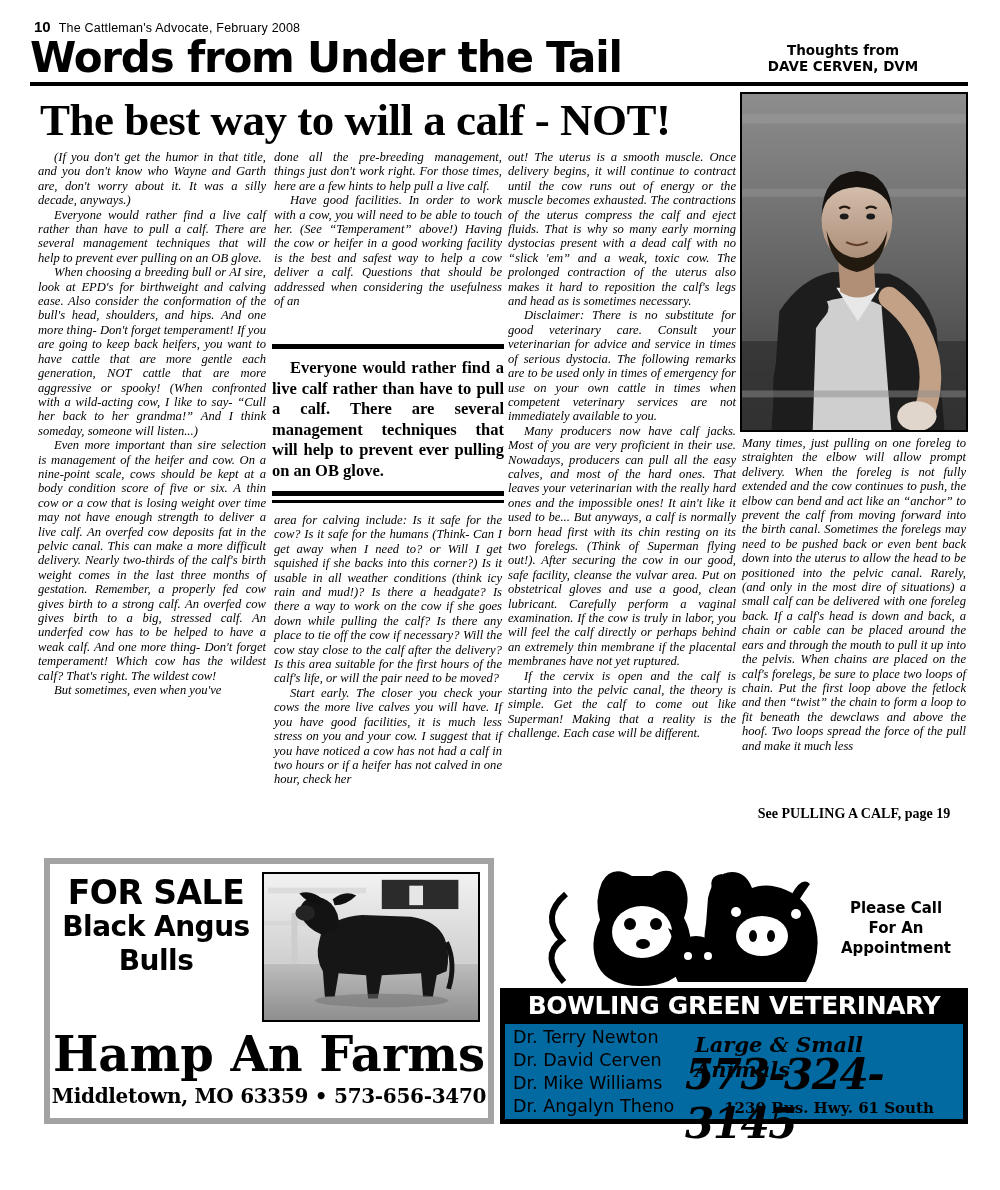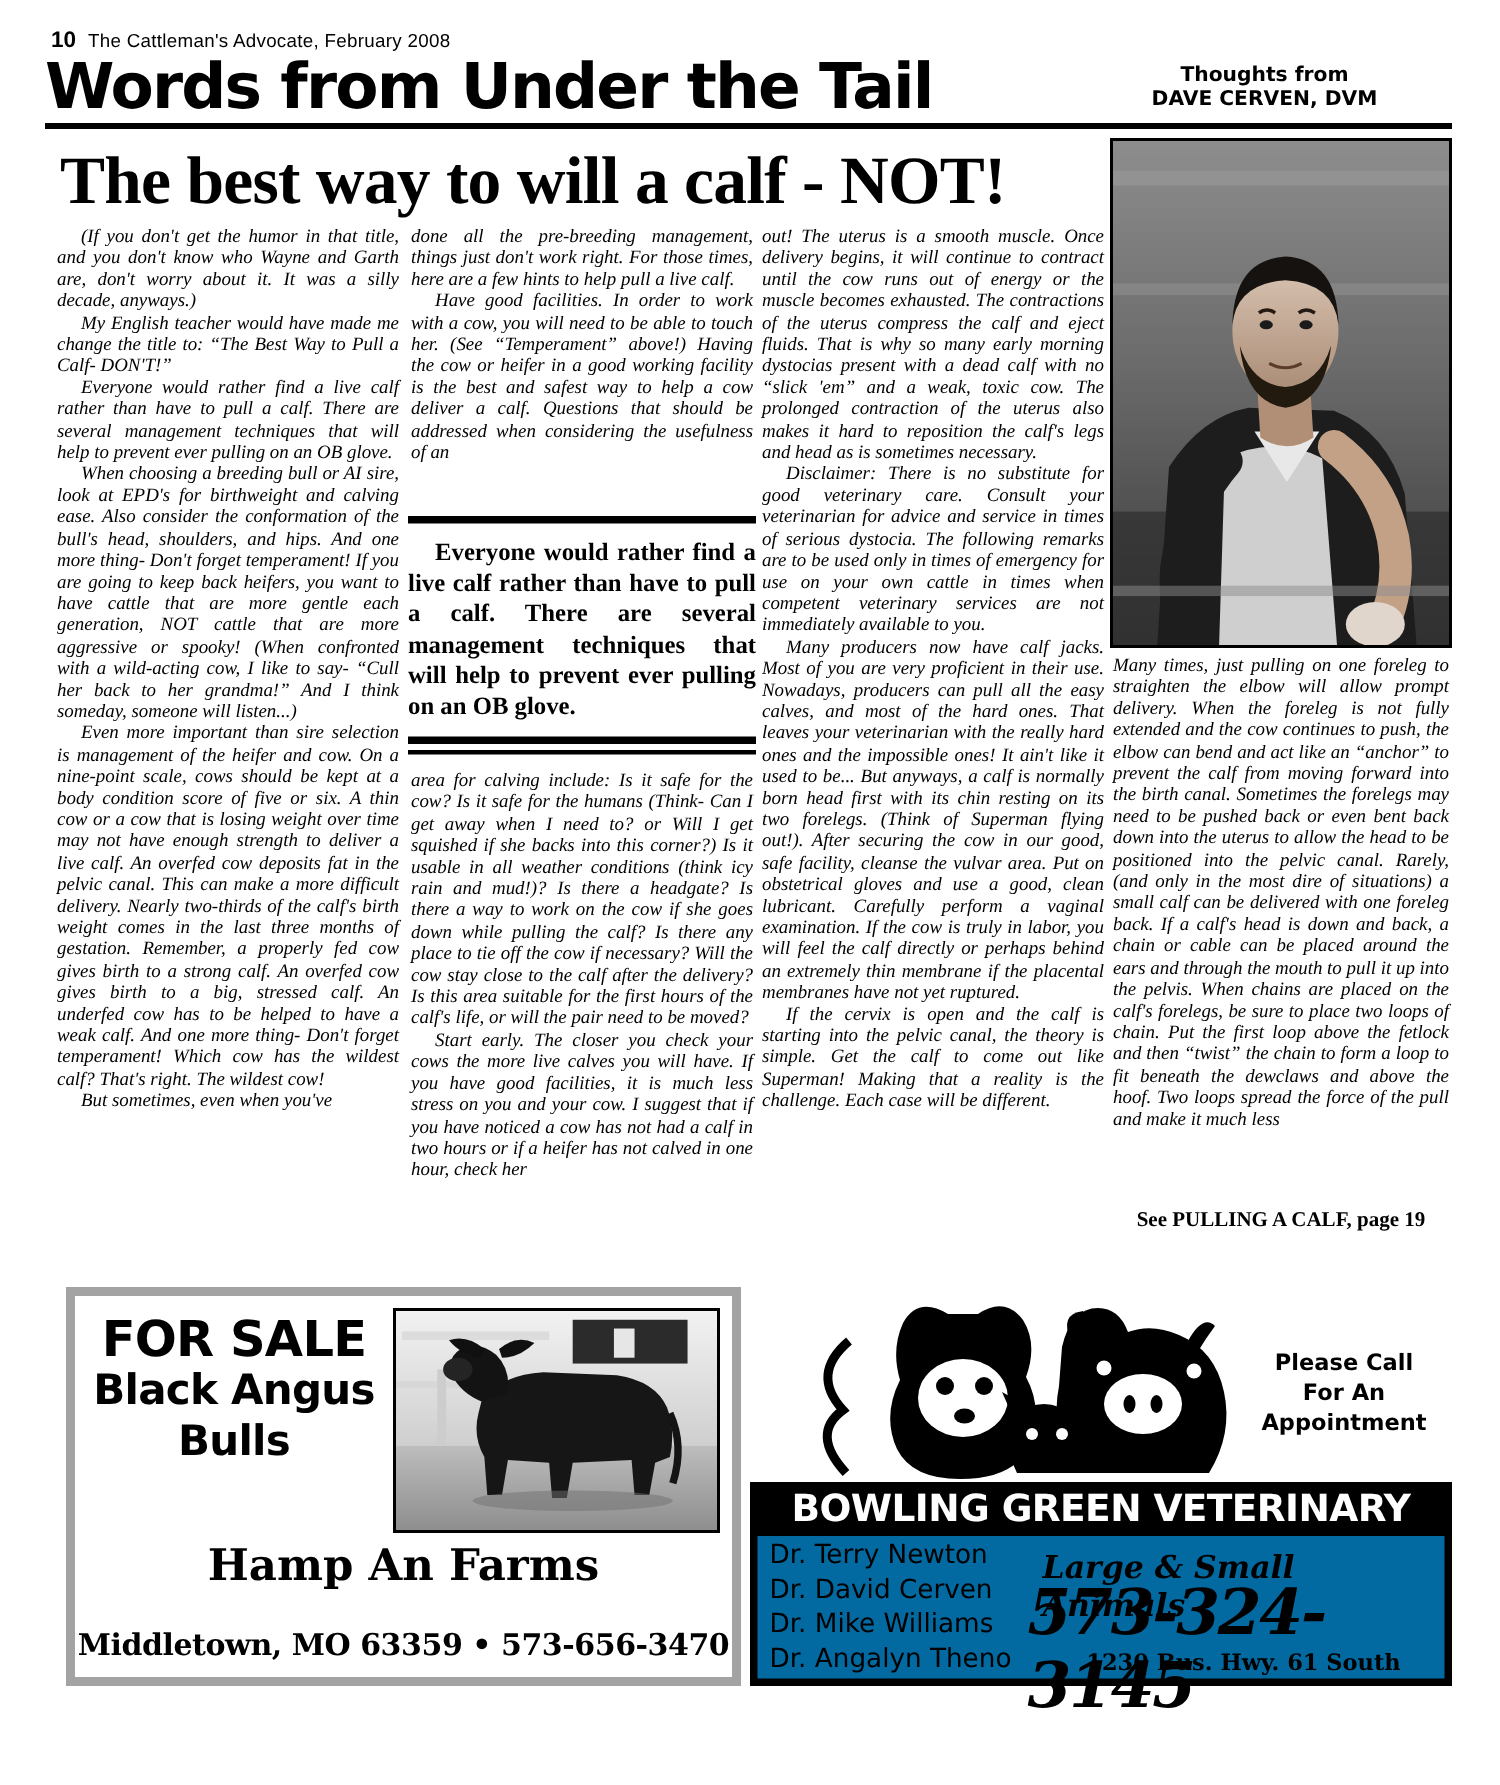--- a/index.html
+++ b/index.html
@@ -183,21 +183,21 @@
     box-sizing: border-box;
     overflow: hidden;
   }
   .ad-hamp .bullpic svg { display:block; width:100%; height:100%; }
   .ad-hamp .farmname {
     position: absolute;
     left: 0; right: 0; top: 162px;
     text-align: center;
     font-family: "DejaVu Serif", serif;
     font-weight: bold;
-    font-size: 29px;
+    font-size: 48px;
     letter-spacing: 0px;
   }
   .ad-hamp .addr {
     position: absolute;
     left: 0; right: 0; bottom: 10px;
     text-align: center;
     font-family: "DejaVu Serif", serif;
     font-weight: bold;
     font-size: 20px;
     letter-spacing: -0.3px;
@@ -349,21 +349,20 @@
       <path d="M76 216 Q50 246 44 288 Q42 316 52 336" stroke="#1d1d1d" stroke-width="24" fill="none" stroke-linecap="round"></path>
 
       <ellipse cx="178" cy="326" rx="20" ry="15" fill="#e0d6cc"></ellipse>
 
       <rect x="0" y="300" width="228" height="7" fill="#8c8c8c" opacity=".5"></rect>
     </svg>
   </div>
 
   <div class="col" id="col1">
     <p>(If you don't get the humor in that title, and you don't know who Wayne and Garth are, don't worry about it. It was a silly decade, anyways.)</p>
-    <p>My English teacher would have made me change the title to: “The Best Way to Pull a Calf- DON'T!”</p>
     <p>Everyone would rather find a live calf rather than have to pull a calf. There are several management techniques that will help to prevent ever pulling on an OB glove.</p>
     <p>When choosing a breeding bull or AI sire, look at EPD's for birthweight and calving ease. Also consider the conformation of the bull's head, shoulders, and hips. And one more thing- Don't forget temperament! If you are going to keep back heifers, you want to have cattle that are more gentle each generation, NOT cattle that are more aggressive or spooky! (When confronted with a wild-acting cow, I like to say- “Cull her back to her grandma!” And I think someday, someone will listen...)</p>
     <p>Even more important than sire selection is management of the heifer and cow. On a nine-point scale, cows should be kept at a body condition score of five or six. A thin cow or a cow that is losing weight over time may not have enough strength to deliver a live calf. An overfed cow deposits fat in the pelvic canal. This can make a more difficult delivery. Nearly two-thirds of the calf's birth weight comes in the last three months of gestation. Remember, a properly fed cow gives birth to a strong calf. An overfed cow gives birth to a big, stressed calf. An underfed cow has to be helped to have a weak calf. And one more thing- Don't forget temperament! Which cow has the wildest calf? That's right. The wildest cow!</p>
     <p>But sometimes, even when you've</p>
   </div>
 
   <div class="col" id="col2a">
     <p class="noindent">done all the pre-breeding management, things just don't work right. For those times, here are a few hints to help pull a live calf.</p>
     <p>Have good facilities. In order to work with a cow, you will need to be able to touch her. (See “Temperament” above!) Having the cow or heifer in a good working facility is the best and safest way to help a cow deliver a calf. Questions that should be addressed when considering the usefulness of an</p>
   </div>

